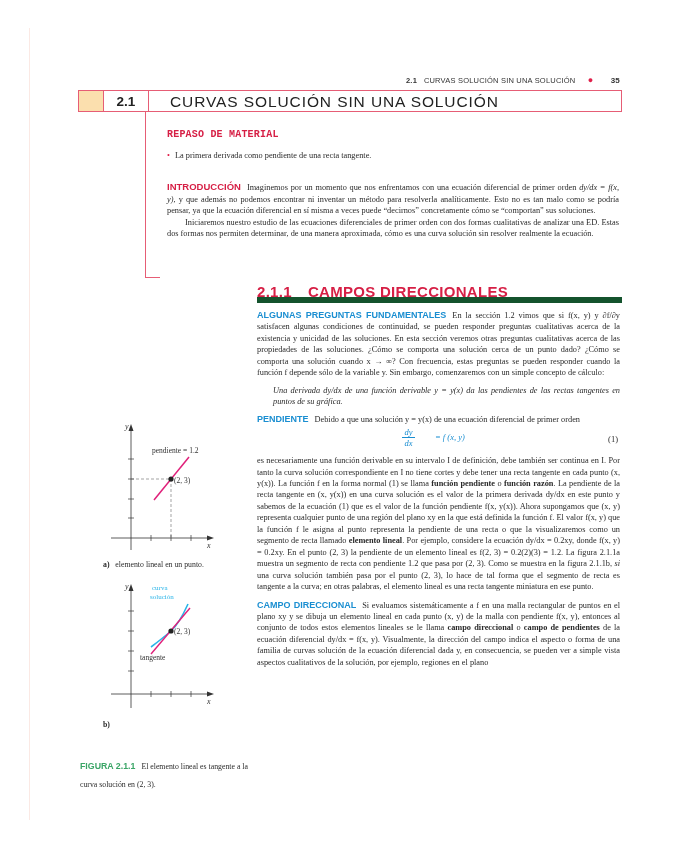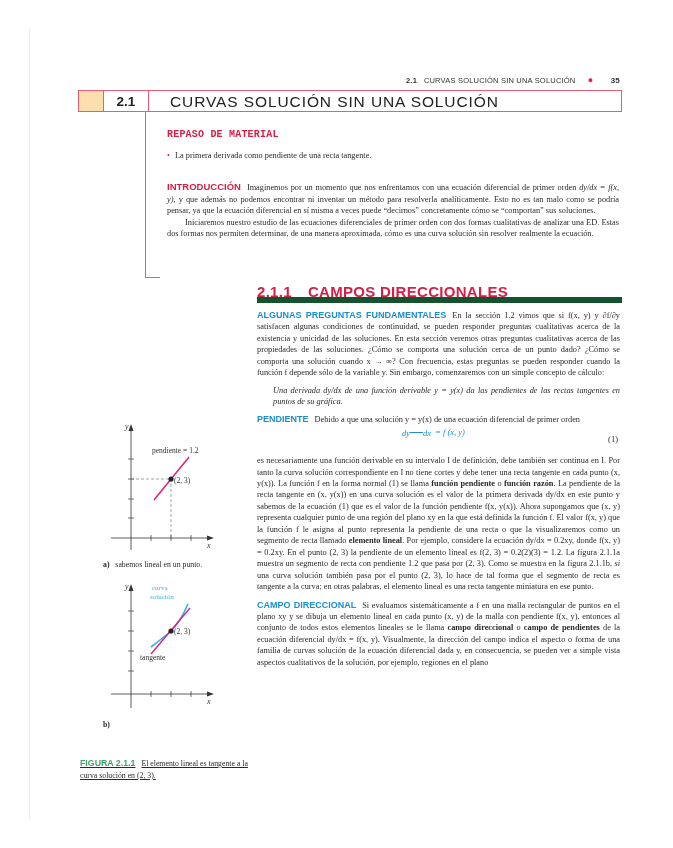--- a/index.html
+++ b/index.html
@@ -61,27 +61,27 @@
     position: absolute; left: 257px; top: 310px; width: 363px; font-size: 8.3px; line-height: 11.45px;
     text-align: justify;
   }
   .body-col p { margin: 0; }
   .body-col .def { font-style: italic; margin: 6px 0 6px 16px; }
   .body-col .gap { margin-top: 7px; }
   .eq-row { position: relative; height: 26px; margin: 2px 0 2px 0; }
   .eq {
     position: absolute; left: 145px; top: 0; color: #1a8ed1; font-style: italic; display: flex; align-items: center; font-size: 8.5px;
   }
-  .frac { display: inline-flex; align-items: center; margin-right: 4px; line-height: 10px; }
+  .frac { display: inline-flex; flex-direction: column; align-items: center; margin-right: 20px; line-height: 10px; }
   .frac .bar { width: 13px; height: 1px; background: #1a8ed1; }
   .eq-num { position: absolute; right: 2px; top: 7px; font-size: 8.5px; }
 
   .fig { position: absolute; left: 85px; }
   .fig-label { position: absolute; font-size: 7.8px; line-height: 10.5px; }
-  .fig-caption { position: absolute; left: 80px; top: 757px; width: 170px; font-size: 7.8px; line-height: 12px; text-decoration: underline; }
+  .fig-caption { position: absolute; left: 80px; top: 757px; width: 170px; font-size: 7.8px; line-height: 18px; }
   .fig-caption .lead { font-family: "Liberation Sans", "DejaVu Sans", sans-serif; font-weight: bold; color: #3aa566; font-size: 8.8px; margin-right: 6px; }
 </style>
 </head>
 <body>
 
 <div class="gutter-line"></div>
 
 <div class="running-head">
   <span class="num">2.1</span>&nbsp;&nbsp;
   <span>CURVAS SOLUCIÓN SIN UNA SOLUCIÓN</span>
@@ -148,21 +148,21 @@
     <line x1="86" y1="79" x2="86" y2="138" stroke="#666" stroke-width="0.6" stroke-dasharray="3,2"></line>
     <line x1="69" y1="100" x2="104" y2="57" stroke="#e0207a" stroke-width="1.5"></line>
     <circle cx="86" cy="79" r="2.6" fill="#222"></circle>
     <text x="40" y="29" font-family="Liberation Serif, serif" font-style="italic" font-size="8" fill="#333">y</text>
     <text x="122" y="148" font-family="Liberation Serif, serif" font-style="italic" font-size="8" fill="#333">x</text>
     <text x="67" y="53" font-family="Liberation Serif, serif" font-size="7.5" fill="#333">pendiente = 1.2</text>
     <text x="89" y="83" font-family="Liberation Serif, serif" font-size="7.5" fill="#333">(2, 3)</text>
   </svg>
 </div>
 <div class="fig-label" style="left:103px; top:560px;">
-  <b>a)</b>&nbsp;&nbsp;&nbsp;<span>sabemos lineal en un punto.</span>
+  <b>a)</b>&nbsp;&nbsp;&nbsp;<span>elemento lineal en un punto.</span>
 </div>
 
 <div class="fig" style="top:578px; width:160px; height:140px;">
   <svg width="160" height="140" viewBox="0 0 160 140">
     <line x1="46" y1="130" x2="46" y2="10" stroke="#333" stroke-width="0.8"></line>
     <polygon points="46,6 43.5,13 48.5,13" fill="#333"></polygon>
     <line x1="26" y1="116" x2="125" y2="116" stroke="#333" stroke-width="0.8"></line>
     <polygon points="129,116 122,113.5 122,118.5" fill="#333"></polygon>
     <line x1="43" y1="33" x2="49" y2="33" stroke="#333" stroke-width="0.7"></line>
     <line x1="43" y1="53" x2="49" y2="53" stroke="#333" stroke-width="0.7"></line>

